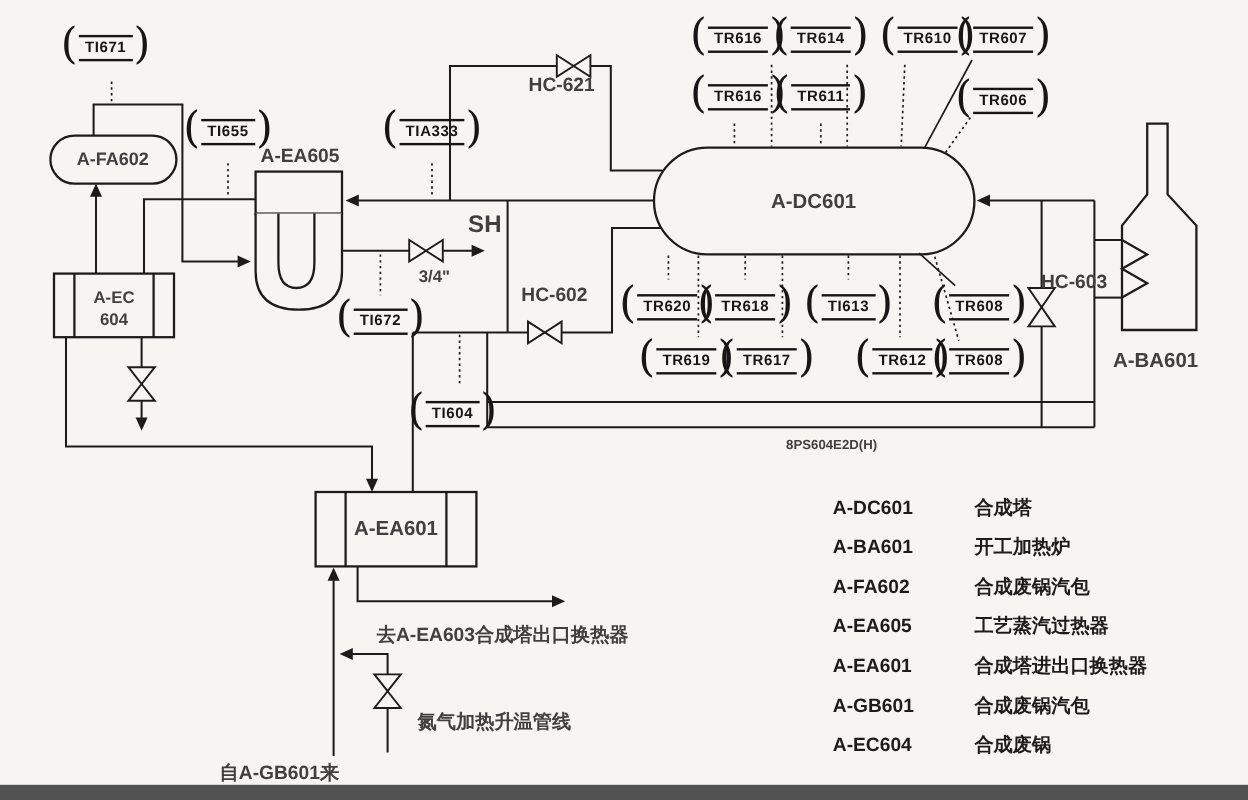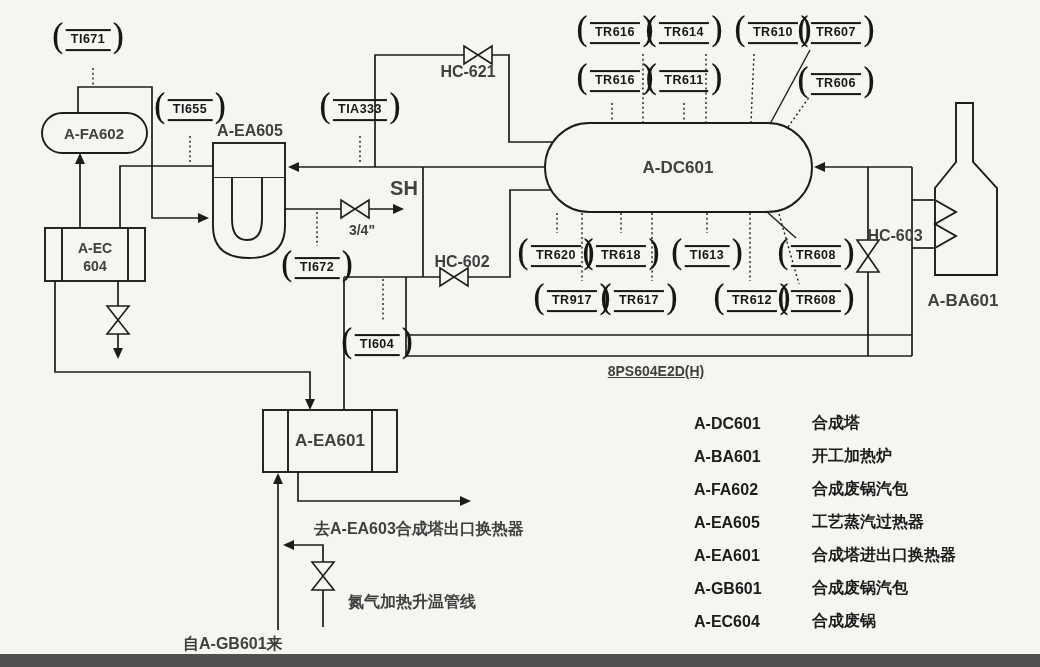--- a/index.html
+++ b/index.html
@@ -136,25 +136,25 @@
   <div class="lbl ctr" style="left:94px;top:133px;font-size:15px;">A-FA602</div>
   <div class="lbl ctr two-line" style="left:95px;top:257px;">
     <div>A-EC</div>
     <div>604</div>
   </div>
   <div class="lbl ctr" style="left:250px;top:131px;">A-EA605</div>
   <div class="lbl ctr" style="left:678px;top:168px;font-size:17px;">A-DC601</div>
   <div class="lbl ctr" style="left:963px;top:301px;font-size:17px;">A-BA601</div>
   <div class="lbl ctr" style="left:330px;top:441px;font-size:17px;">A-EA601</div>
   <div class="lbl ctr" style="left:468px;top:72px;">HC-621</div>
-  <div class="lbl ctr" style="left:462px;top:262px;text-align:right;">HC-602</div>
+  <div class="lbl ctr" style="left:462px;top:247px;text-align:right;">HC-602</div>
   <div class="lbl ctr" style="left:895px;top:236px;">HC-603</div>
   <div class="lbl ctr" style="left:404px;top:188px;font-size:20px;">SH</div>
   <div class="lbl ctr" style="left:362px;top:230px;font-size:14px;">3/4"</div>
-  <div class="lbl ctr" style="left:656px;top:371px;font-size:14px;text-decoration:underline;">8PS604E2D(H)</div>
+  <div class="lbl ctr" style="left:693px;top:371px;font-size:11px;">8PS604E2D(H)</div>
   <div class="lbl" style="left:314px;top:519px;">去A-EA603合成塔出口换热器</div>
   <div class="lbl" style="left:348px;top:592px;">氮气加热升温管线</div>
   <div class="lbl" style="left:183px;top:634px;">自A-GB601来</div>
 
   <div id="legend">
       <div class="legend-row">
         <span class="legend-code">A-DC601</span>
         <span>合成塔</span>
       </div>
       <div class="legend-row">
@@ -309,21 +309,21 @@
       <span class="core">
         <span class="itag">TR</span>
         <span class="inum">608</span>
       </span>
       <span class="paren">)</span>
     </div>
     <div class="bubble" style="left: 572px; top: 301px;">
       <span class="paren">(</span>
       <span class="core">
         <span class="itag">TR</span>
-        <span class="inum">917</span>
+        <span class="inum">619</span>
       </span>
       <span class="paren">)</span>
     </div>
     <div class="bubble" style="left: 639px; top: 301px;">
       <span class="paren">(</span>
       <span class="core">
         <span class="itag">TR</span>
         <span class="inum">617</span>
       </span>
       <span class="paren">)</span>

